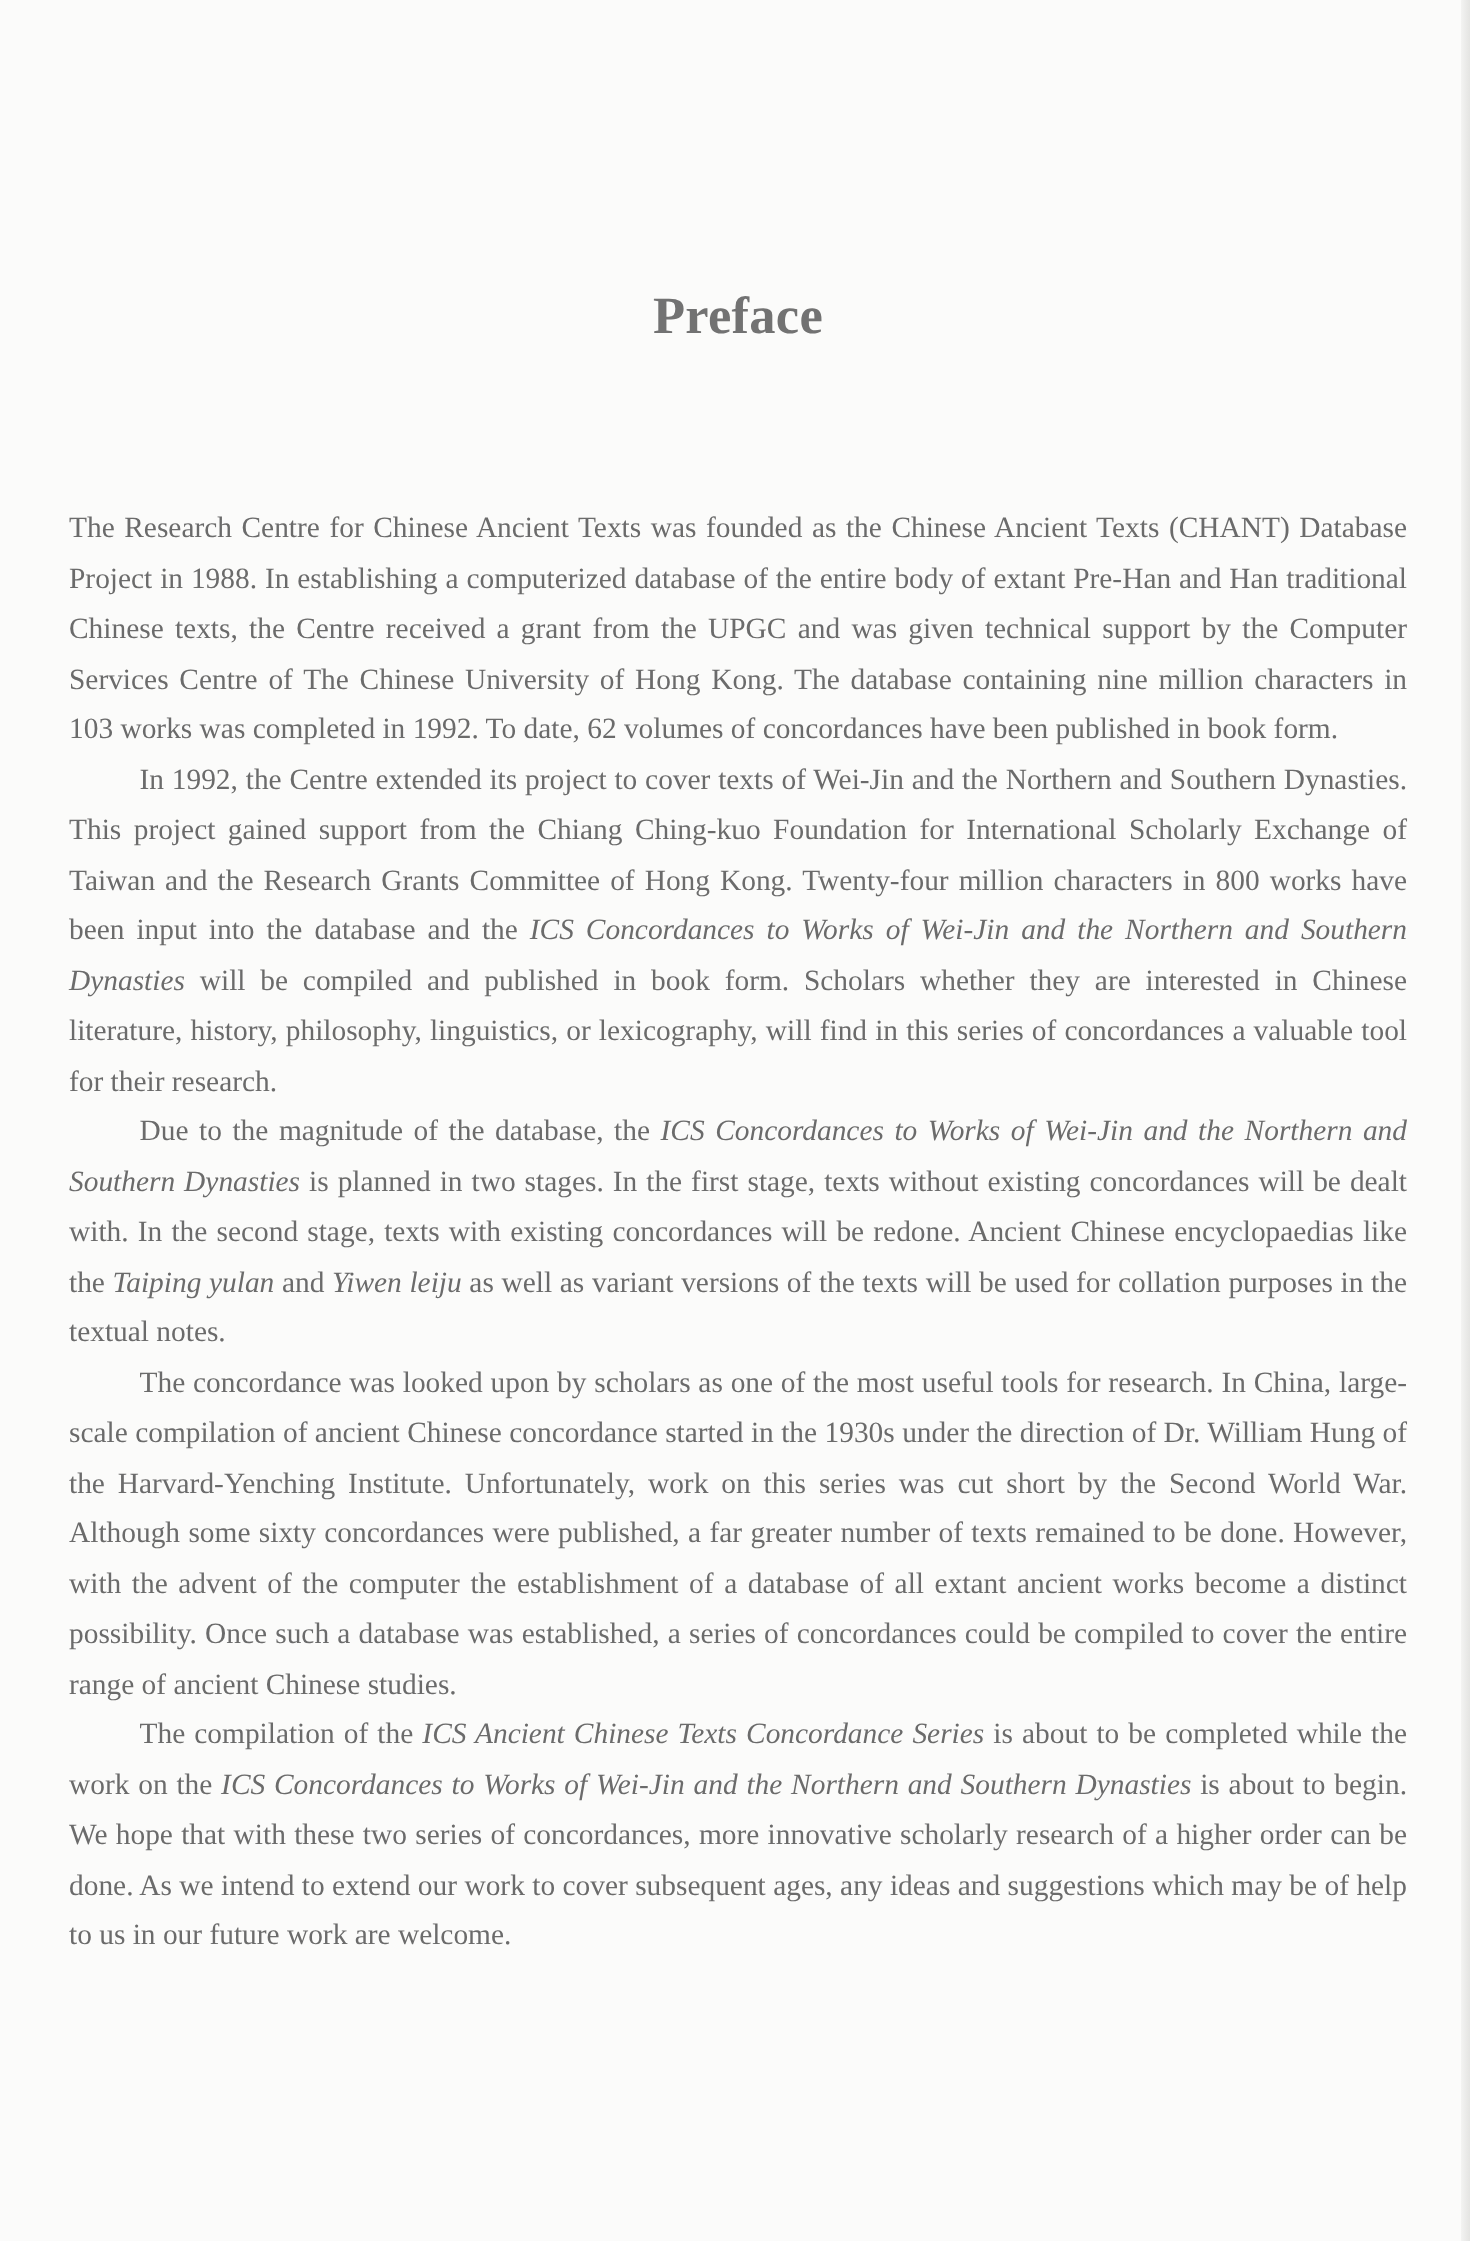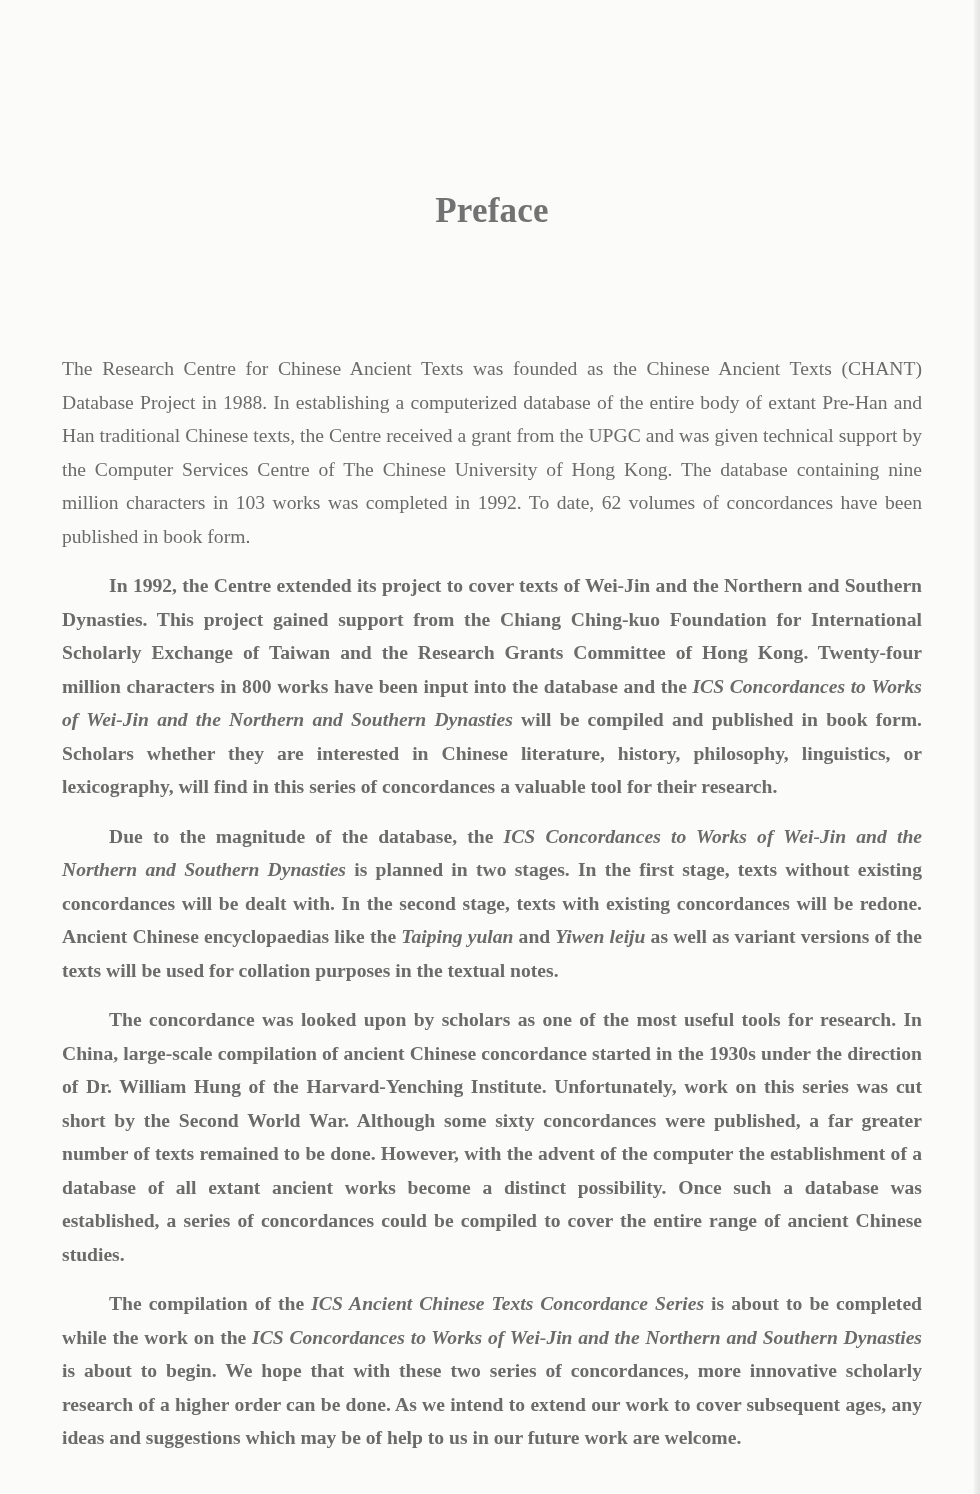--- a/index.html
+++ b/index.html
@@ -24,22 +24,22 @@
     color: #727272;
     letter-spacing: 0.2px;
   }
   .body-text {
     position: absolute; top: 336px; left: 46px; width: 892px;
     font-size: 19.6px;
     line-height: 33.5px;
     text-align: justify;
     color: #6b6b6b;
   }
-  .body-text p { margin: 16px; text-indent: 0; }
-  .body-text p.indent { text-indent: 47px; font-weight: bold; }
+  .body-text p { margin: 0; text-indent: 0; }
+  .body-text p.indent { text-indent: 47px; }
   .body-text i { font-style: italic; }
 </style>
 </head>
 <body>
 
 <div class="page-edge"></div>
 
 <h1 class="title">Preface</h1>
 
 <div class="body-text">

